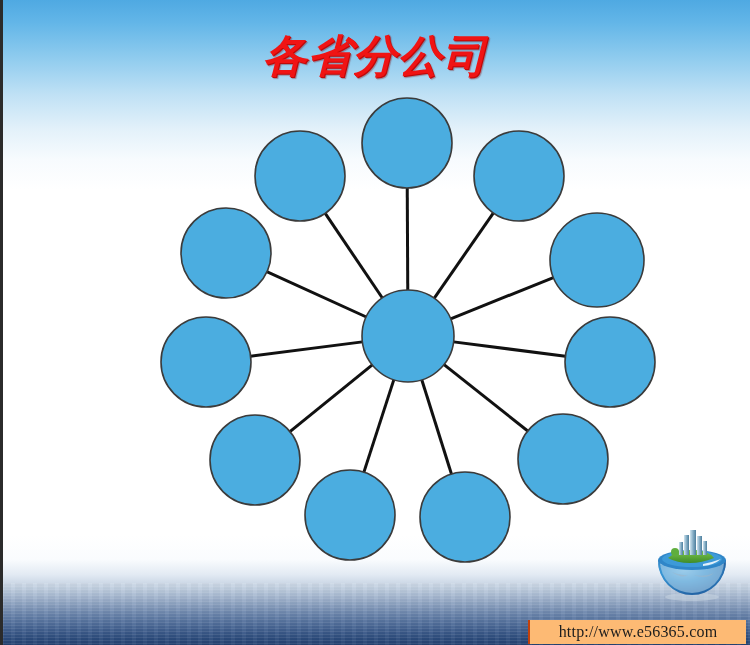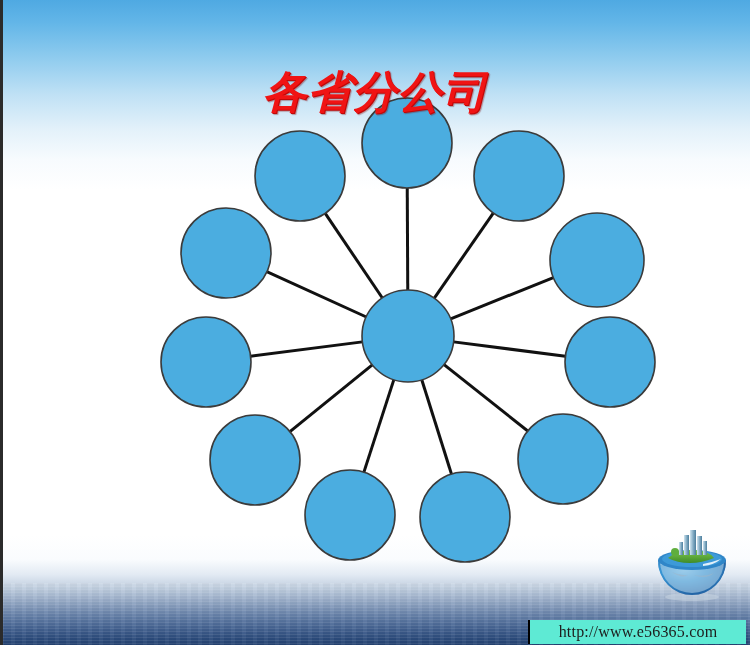--- a/index.html
+++ b/index.html
@@ -71,21 +71,20 @@
 
   
   .title-row {
     position: absolute;
     left: 0; top: 34px;
     width: 750px;
     display: flex;
     justify-content: center;
     align-items: baseline;
     z-index: 5;
-    margin-top: 36px;
   }
   .title-text {
     font-family: "DejaVu Sans", "Liberation Sans", sans-serif;
     font-size: 44px;
     font-weight: 900;
     font-style: italic;
     color: #f01414;
     letter-spacing: 1px;
     line-height: 1;
     white-space: nowrap;
@@ -106,22 +105,22 @@
   .logo {
     position: absolute;
     left: 648px; top: 525px;
     width: 88px; height: 78px;
     z-index: 6;
   }
   .watermark {
     position: absolute;
     left: 528px; top: 620px;
     width: 216px; height: 24px;
-    background: #5eead4;
-    border-left: 2px solid #000000;
+    background: #fdba74;
+    border-left: 2px solid #c2410c;
     display: flex;
     align-items: center;
     justify-content: center;
     z-index: 7;
   }
   .watermark span {
     font-family: "Liberation Serif", "DejaVu Serif", serif;
     font-size: 16px;
     color: #1d1d1d;
     letter-spacing: 0.2px;

